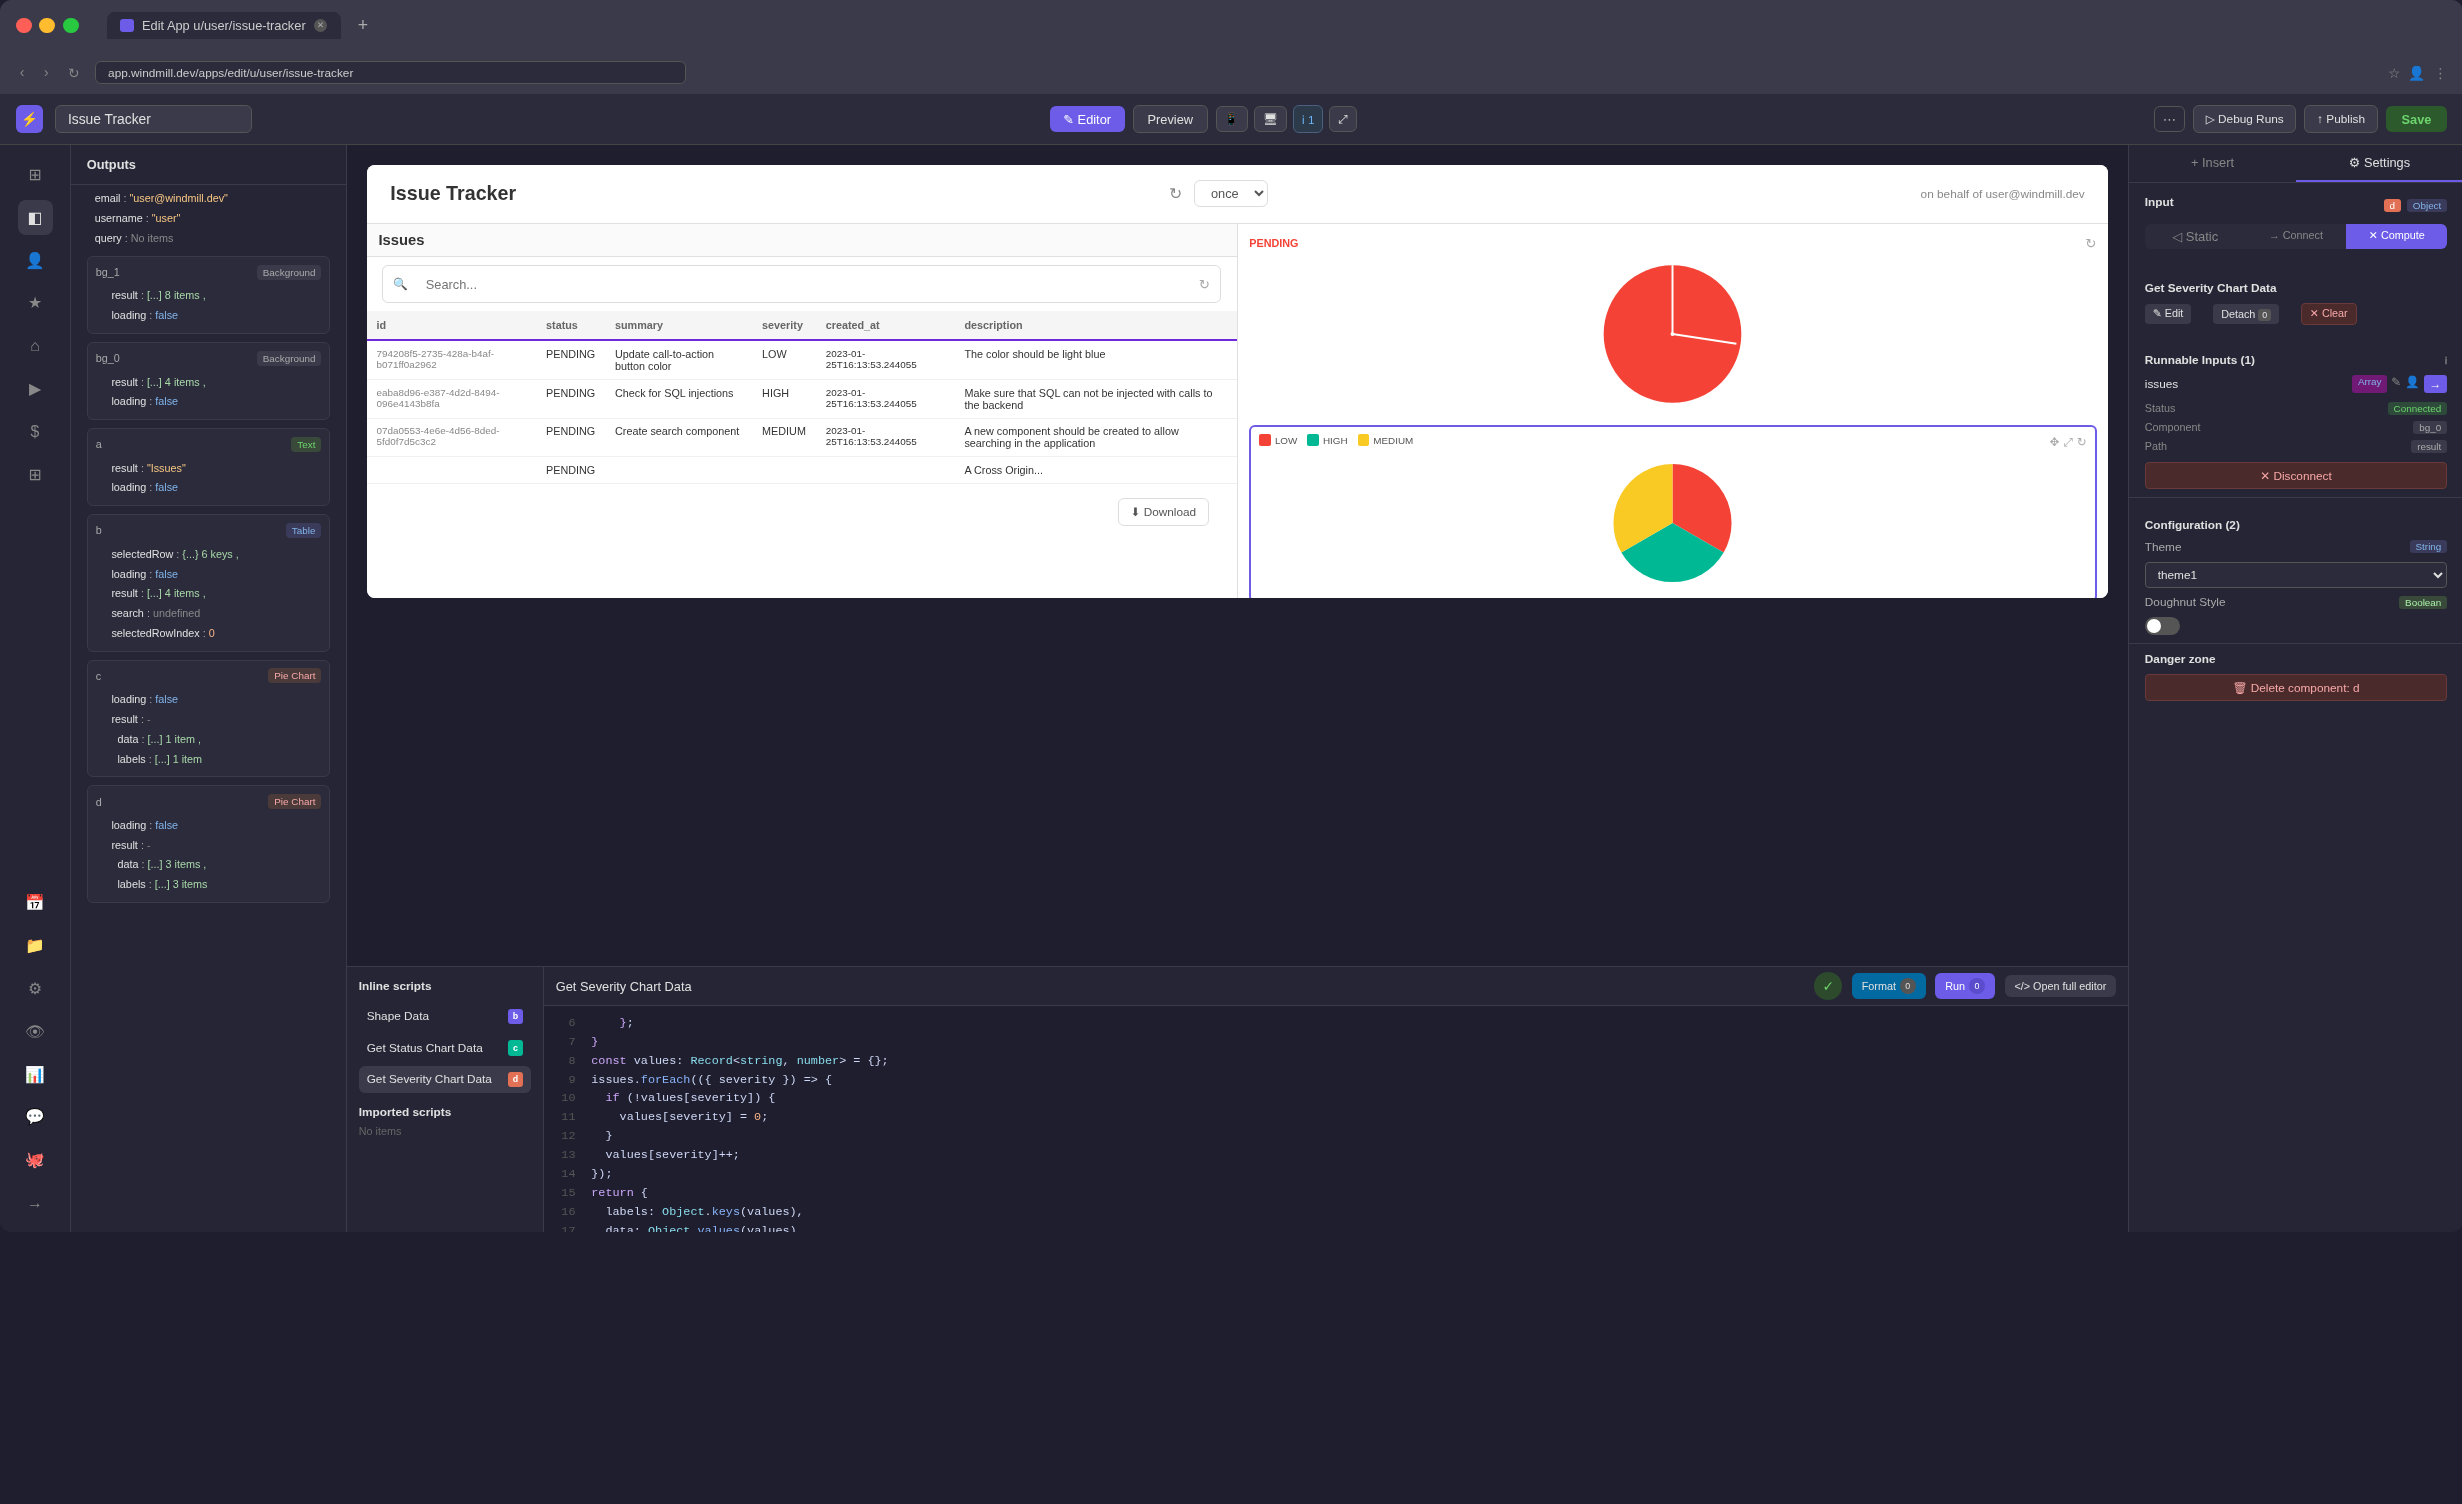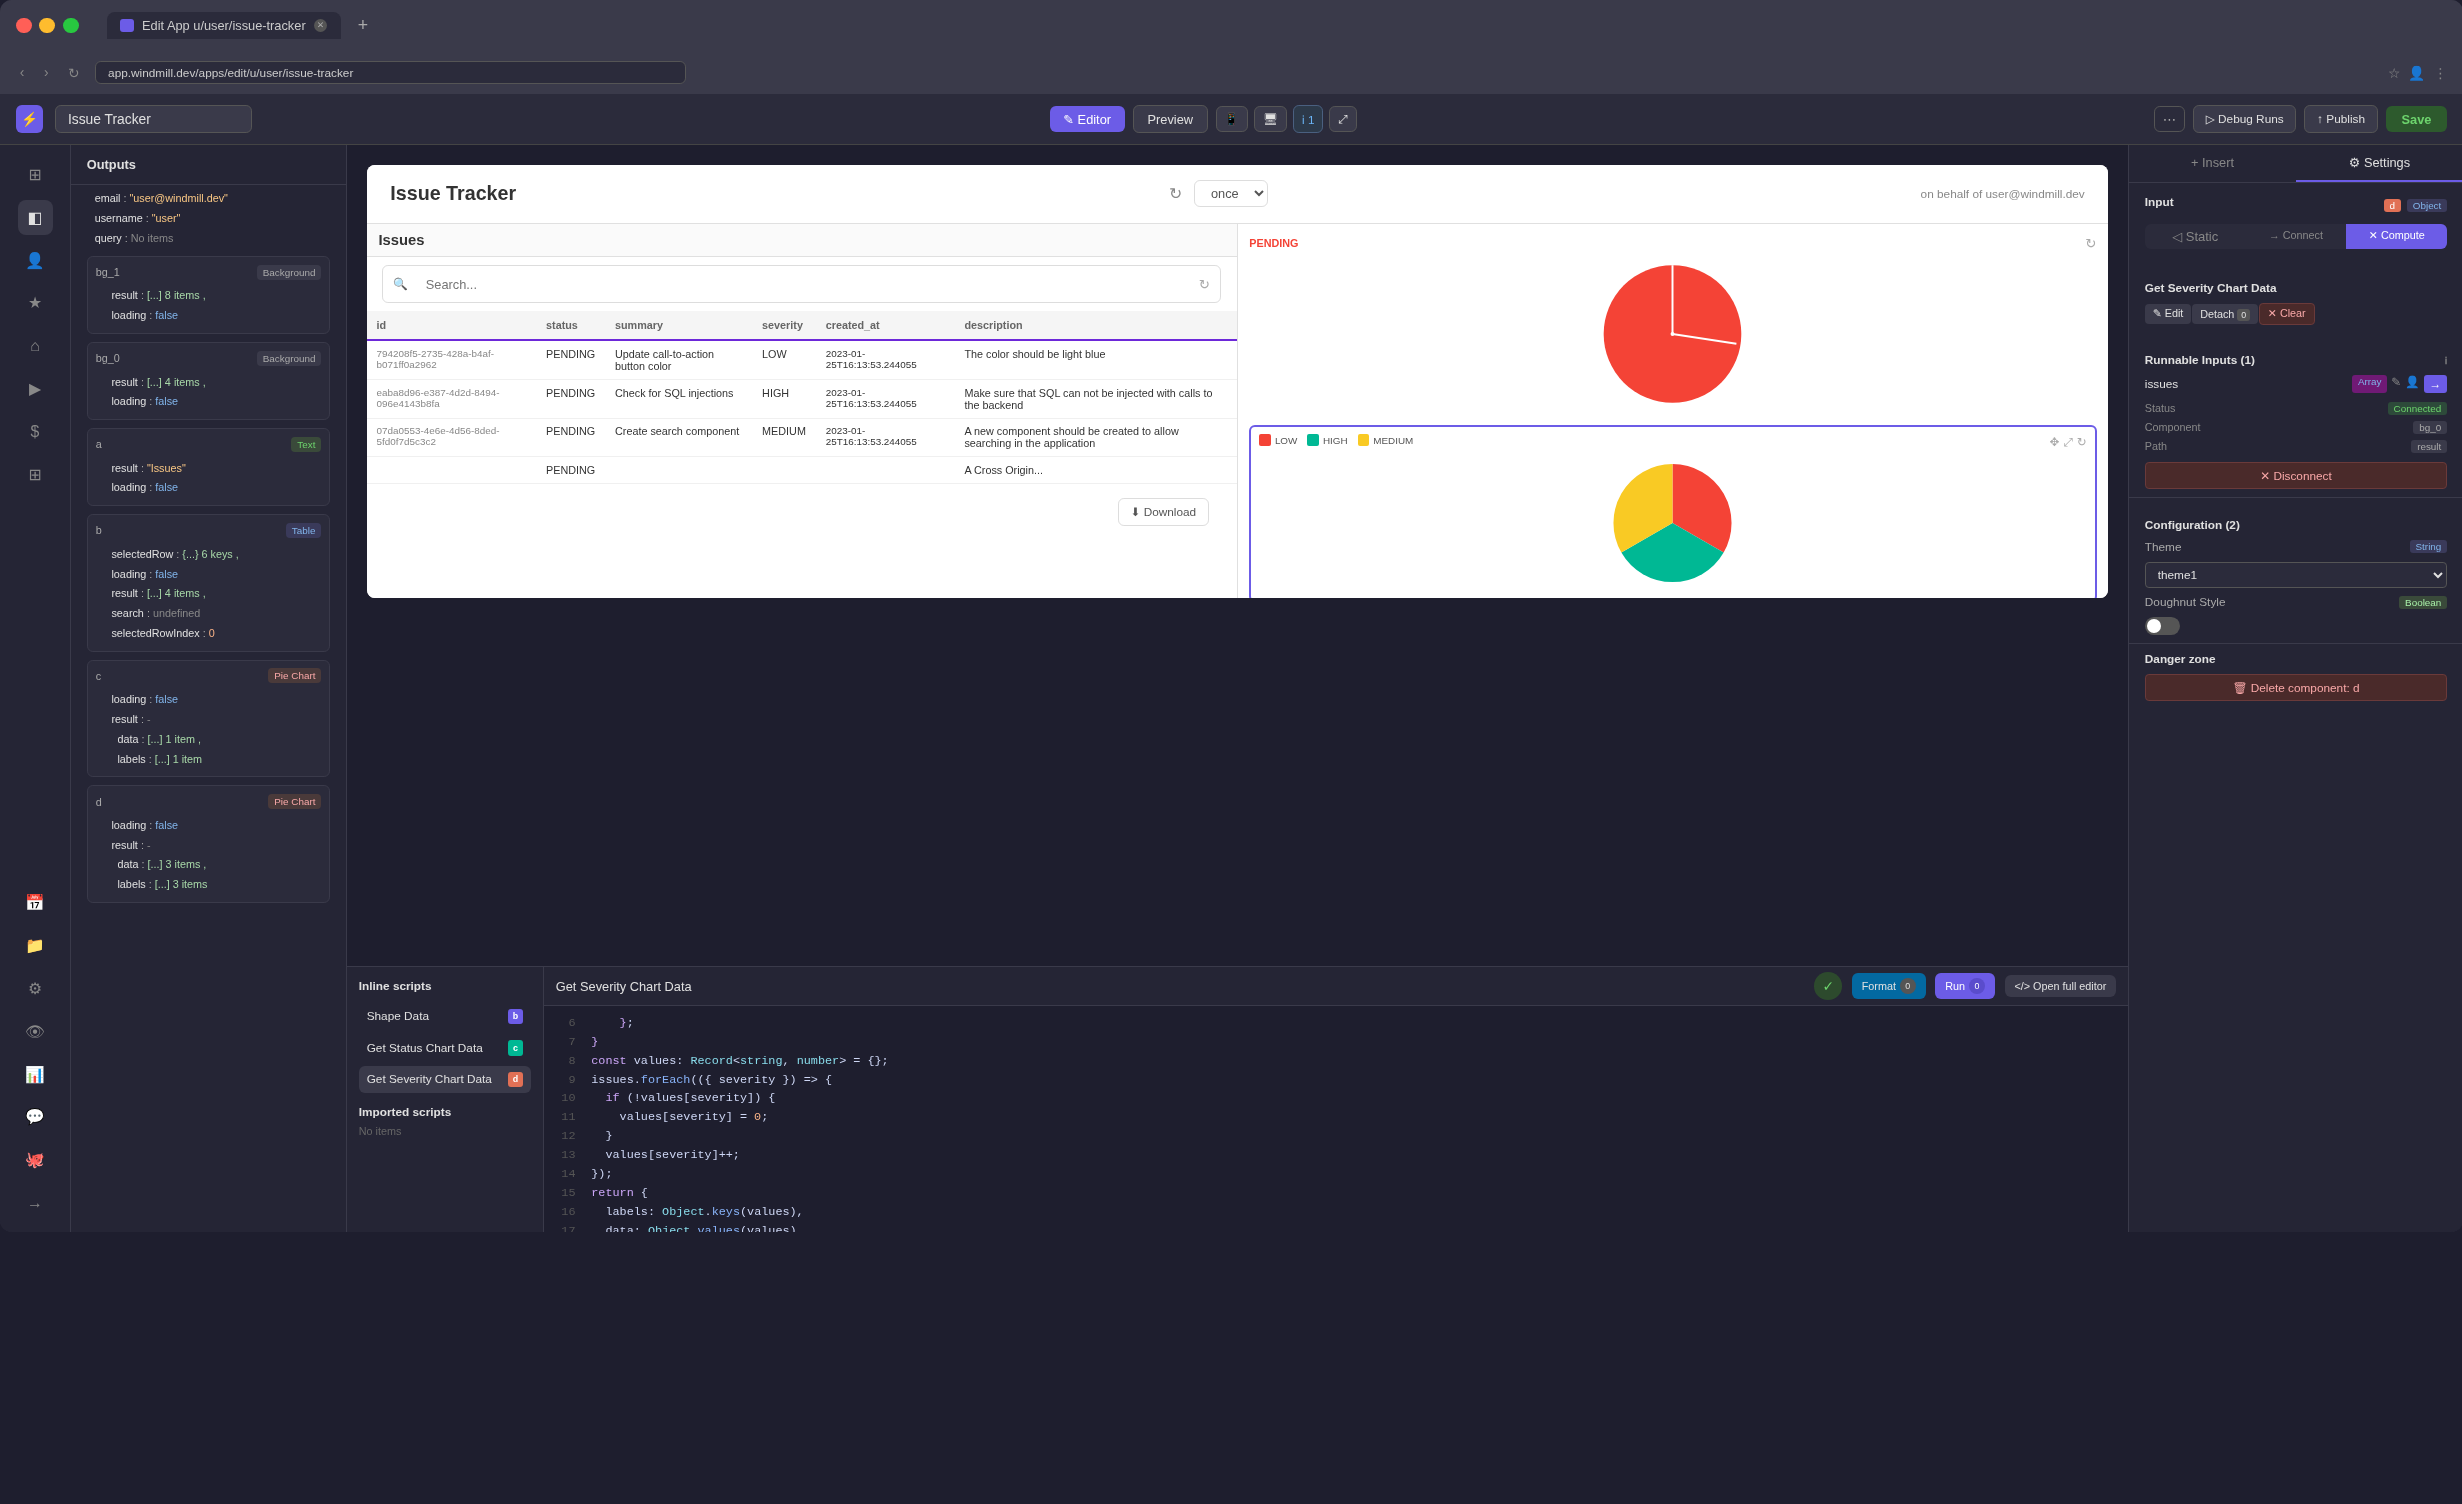--- a/index.html
+++ b/index.html
@@ -132,21 +132,21 @@
     .right-section { padding: 11.8px 15.8px; }
     .section-title { font-size: 11.8px; font-weight: 600; color: #e0e0e0; margin-bottom: 7.9px; }
     .badge-d-small { background: #e17055; color: white; border-radius: 3px; padding: 1px 5.9px; font-size: 9.9px; }
     .badge-obj { background: #3a3a5a; color: #81b4ea; border-radius: 3px; padding: 1px 5.9px; font-size: 9.9px; }
     .static-connect-tabs { display: flex; background: #2b2b3b; border-radius: 5.9px; overflow: hidden; margin-bottom: 11.8px; }
     .static-tab { flex: 1; padding: 4.9px; text-align: center; font-size: 13px; color: #888; cursor: pointer; }
     .connect-tab { flex: 1; padding: 4.9px; text-align: center; font-size: 10.8px; color: #888; cursor: pointer; }
     .compute-tab { flex: 1; padding: 4.9px; text-align: center; font-size: 10.8px; color: white; background: #6c5ce7; cursor: pointer; }
 
     .get-severity-title { font-size: 11.8px; font-weight: 600; color: #e0e0e0; margin: 7.9px 0; }
-    .action-row { display: flex; gap: 1px; align-items: center; margin-bottom: 9.9px; }
+    .action-row { display: flex; gap: 22px; align-items: center; margin-bottom: 9.9px; }
     .btn-edit { background: #3a3a4a; border: none; border-radius: 3.9px; padding: 3.9px 7.9px; color: #e0e0e0; cursor: pointer; font-size: 10.8px; }
     .btn-detach { background: #3a3a4a; border: none; border-radius: 3.9px; padding: 3.9px 7.9px; color: #e0e0e0; cursor: pointer; font-size: 10.8px; }
     .btn-clear { background: #4a2a2a; border: 1px solid #6a3a3a; border-radius: 3.9px; padding: 3.9px 7.9px; color: #f9a8a8; cursor: pointer; font-size: 10.8px; }
 
     .runnable-title { font-size: 11.8px; font-weight: 600; color: #e0e0e0; margin: 9.9px 0 7.9px; display: flex; justify-content: space-between; }
     .info-icon { color: #888; font-size: 9.9px; }
     .runnable-row { display: flex; align-items: center; justify-content: space-between; margin-bottom: 5.9px; }
     .runnable-key { font-size: 11.8px; color: #e0e0e0; }
     .badge-array { background: #701a75; color: #81b4ea; border-radius: 3px; padding: 1px 5.9px; font-size: 9.9px; }
     .icon-row { display: flex; gap: 3.9px; }

